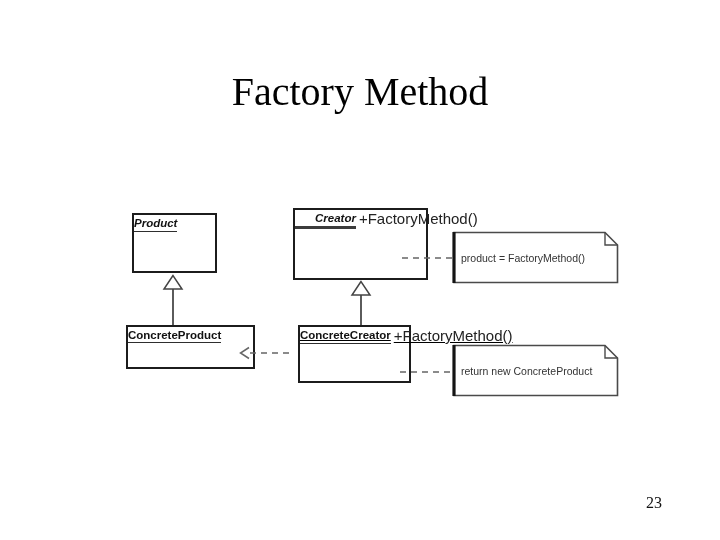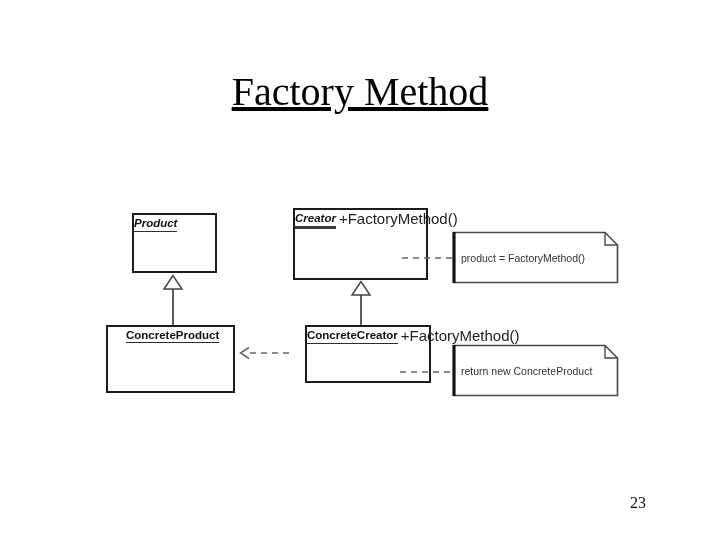--- a/index.html
+++ b/index.html
@@ -7,25 +7,24 @@
   body { font-family: "Liberation Sans", sans-serif; position: relative; }
 
   .slide { position: absolute; inset: 0; background: #fff; }
 
   .slide-title {
     position: absolute; left: 0; top: 68px; width: 720px;
     text-align: center;
     font-family: "Liberation Serif", serif;
     font-size: 40px; color: #000; font-weight: 400;
     letter-spacing: 0px;
-    text-decoration: underline;
   }
 
   .page-number {
-    position: absolute; left: 608px; top: 494px; width: 60px;
+    position: absolute; left: 624px; top: 494px; width: 60px;
     text-align: center;
     font-family: "Liberation Serif", serif;
     font-size: 16px; color: #111;
   }
 
   
   .uml-class {
     position: absolute; background: #fff;
     border: 2px solid #1c1c1c;
     display: flex; flex-direction: row;
@@ -42,28 +41,28 @@
   .ops {
     font-size: 15px; color: #222; padding: 2px 2px 0 3px; line-height: 14px;
     white-space: nowrap;
   }
 
   #class-product          { left: 132px; top: 213px; width: 85px;  height: 60px; }
   #class-product .hdr     { height: 17px; }
   #class-product .c1      { height: 21px; }
 
   #class-creator          { left: 293px; top: 208px; width: 135px; height: 72px; }
-  #class-creator .hdr     { height: 19px; }
+  #class-creator .hdr     { height: 19px; padding-left: 20px; }
   #class-creator .c1      { height: 14px; }
 
-  #class-concrete-product      { left: 106px; top: 325px; width: 129px; height: 68px; padding-left: 18px; }
+  #class-concrete-product      { left: 126px; top: 325px; width: 129px; height: 44px; }
   #class-concrete-product .hdr { height: 16px; }
   #class-concrete-product .c1  { height: 21px; }
 
-  #class-concrete-creator      { left: 305px; top: 325px; width: 126px; height: 58px; }
+  #class-concrete-creator      { left: 298px; top: 325px; width: 113px; height: 58px; text-decoration: underline; }
   #class-concrete-creator .hdr { height: 17px; }
   #class-concrete-creator .c1  { height: 18px; }
 
   
   .uml-note { position: absolute; width: 167px; height: 53px; }
   .uml-note svg { position: absolute; left: 0; top: 0; }
   .uml-note .note-text {
     position: absolute; left: 9px; top: 0; height: 100%; right: 4px;
     display: flex; align-items: center;
     font-size: 10.5px; color: #333; white-space: nowrap;

